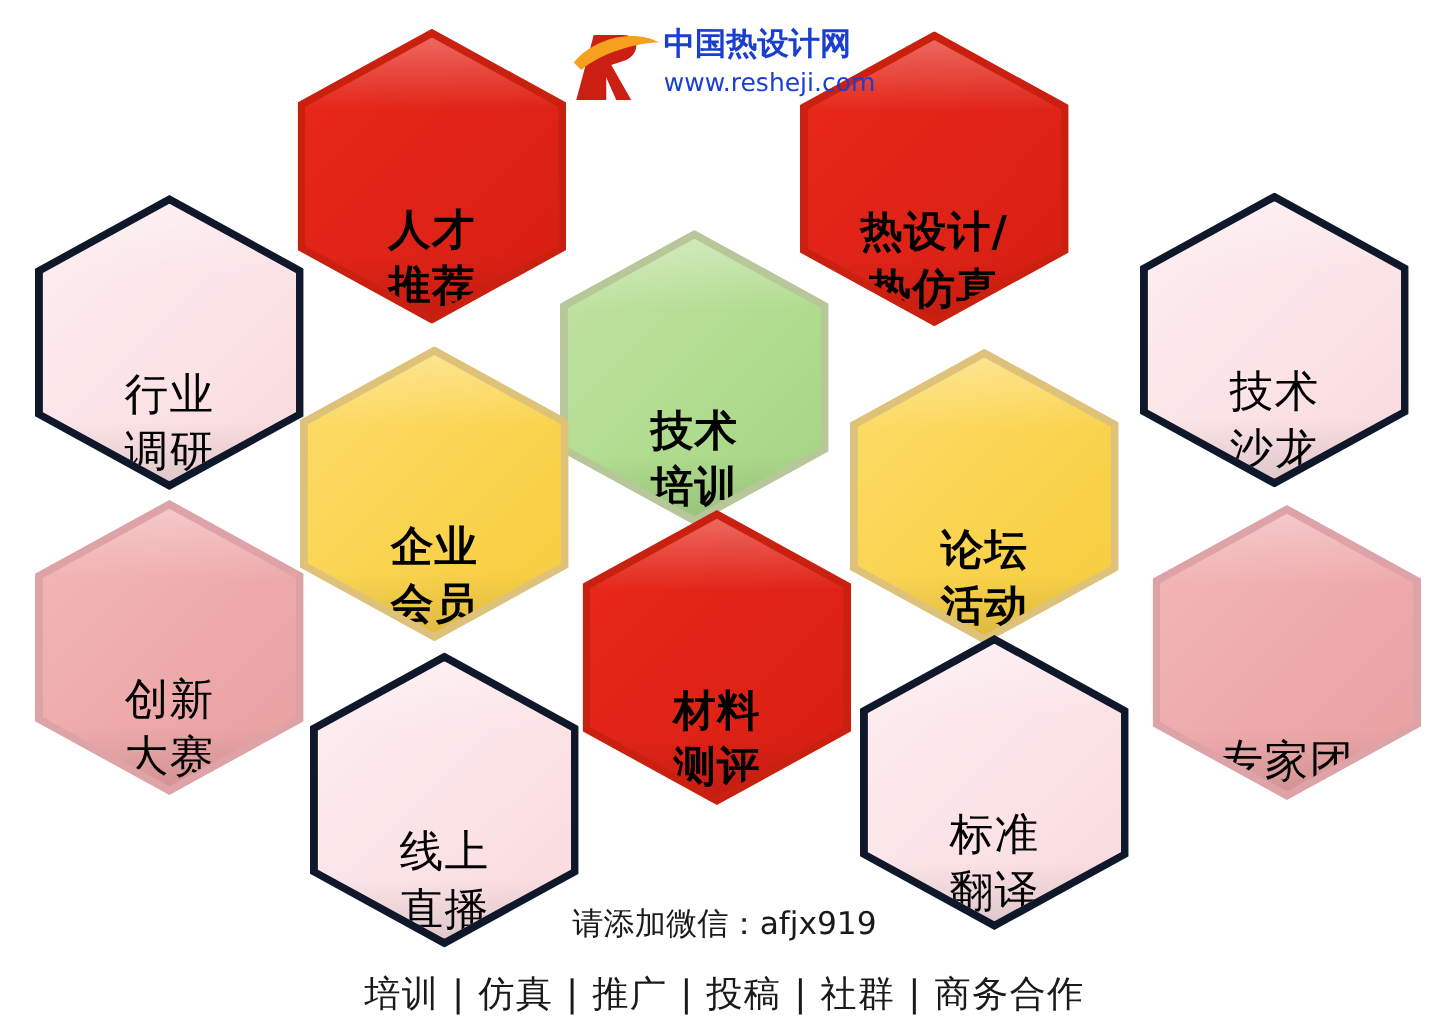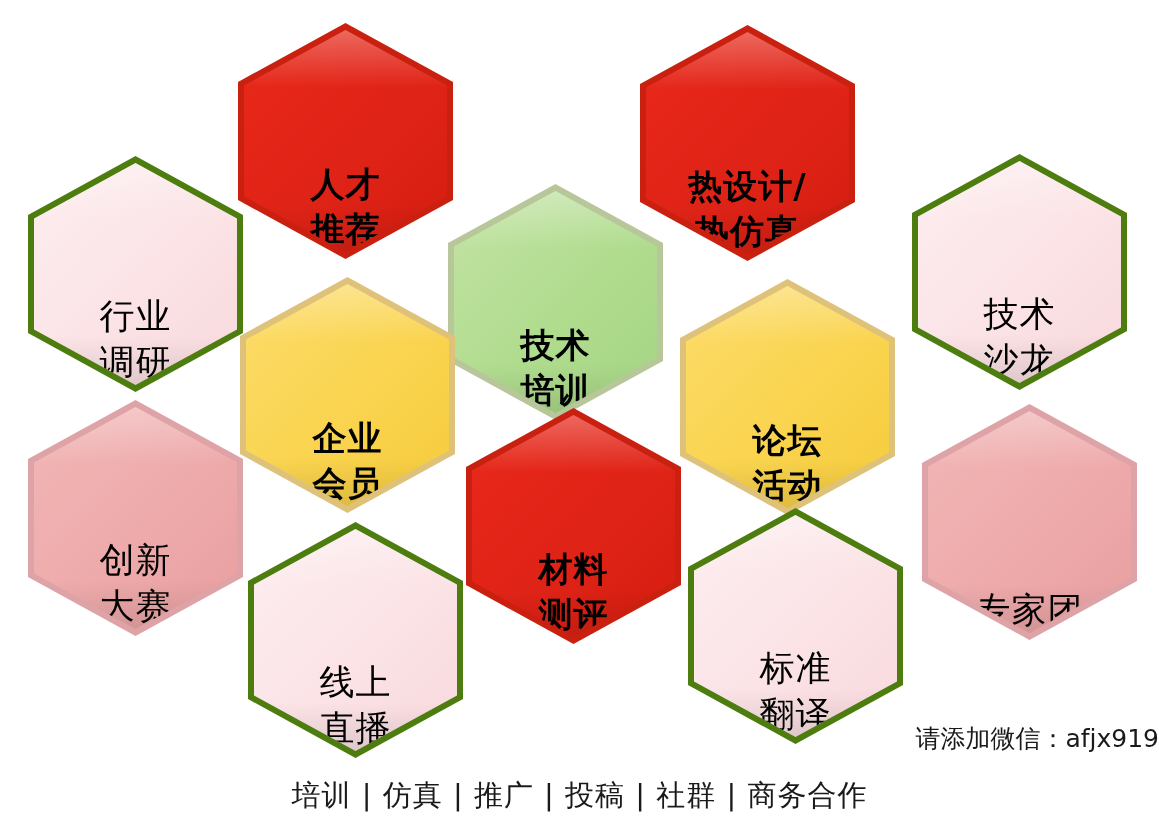--- a/index.html
+++ b/index.html
@@ -72,61 +72,70 @@
   
   .v-red         { background:#c9200f; }
   .v-red .hex-inner   { background:linear-gradient(135deg,#e8281a 0%,#e02317 55%,#d41d10 100%); }
 
   .v-green       { background:#b8c79a; }
   .v-green .hex-inner { background:linear-gradient(135deg,#c3e3a4 0%,#b0dc8e 55%,#a4d484 100%); }
 
   .v-yellow      { background:#dfc27a; }
   .v-yellow .hex-inner{ background:linear-gradient(135deg,#fcdc6a 0%,#fad44f 55%,#f6cb3c 100%); }
 
-  .v-pinklight   { background:#4d7c0f; }
+  .v-pinklight   { background:#0f172a; }
   .v-pinklight .hex-inner { background:linear-gradient(135deg,#fdeef0 0%,#fbe3e6 55%,#f8d9dd 100%); }
 
   .v-pinkmed     { background:#dda3a6; }
   .v-pinkmed .hex-inner { background:linear-gradient(135deg,#f2b6b6 0%,#eeaaab 55%,#e89e9f 100%); }
 
   
   .hex-inner::before {
     content:"";
     position:absolute; inset:0;
     background:
       linear-gradient(to bottom, rgba(255,255,255,.30) 0%, rgba(255,255,255,0) 26%),
       linear-gradient(to top, rgba(0,0,0,.10) 0%, rgba(0,0,0,0) 22%);
     pointer-events:none;
     z-index:1;
   }
 
   
   .footer-wechat {
     position:absolute;
     left:0; top:722px; width:1159px;
-    text-align:right;
+    text-align:center;
     font-size:25px; color:#1a1a1a; font-weight:400;
     z-index:30;
     white-space:nowrap;
   }
   .footer-tags {
     position:absolute;
     left:0; top:776px; width:1159px;
     text-align:center;
     font-size:29px; color:#1a1a1a; font-weight:400;
     z-index:30;
     letter-spacing:1px;
     white-space:nowrap;
   }
 </style>
 </head>
 <body>
 
 <div id="stage">
 
+  <div class="logo">
+    <svg class="logo-mark" viewBox="0 0 74 66" xmlns="http://www.w3.org/2000/svg">
+      <path d="M6 60 L20 8 L30 8 L30 60 Z" fill="#cc1f14"></path>
+      <path d="M28 8 L44 8 C56 8 58 22 46 28 L34 32 L50 60 L38 60 L26 33 Z" fill="#cc1f14"></path>
+      <path d="M4 30 C22 8 56 4 72 14 C56 14 26 22 10 36 Z" fill="#f5a01e"></path>
+    </svg>
+    <div class="logo-cn">中国热设计网</div>
+    <div class="logo-url">www.resheji.com</div>
+  </div>
 
   <div id="hex-layer">
       <div class="hex v-red" style="left: 238px; top: 23px;">
         <div class="hex-inner">
           <div class="hex-label lbl-bold">人才
 推荐</div>
         </div>
       </div>
       <div class="hex v-red" style="left: 640px; top: 25px;">
         <div class="hex-inner">

